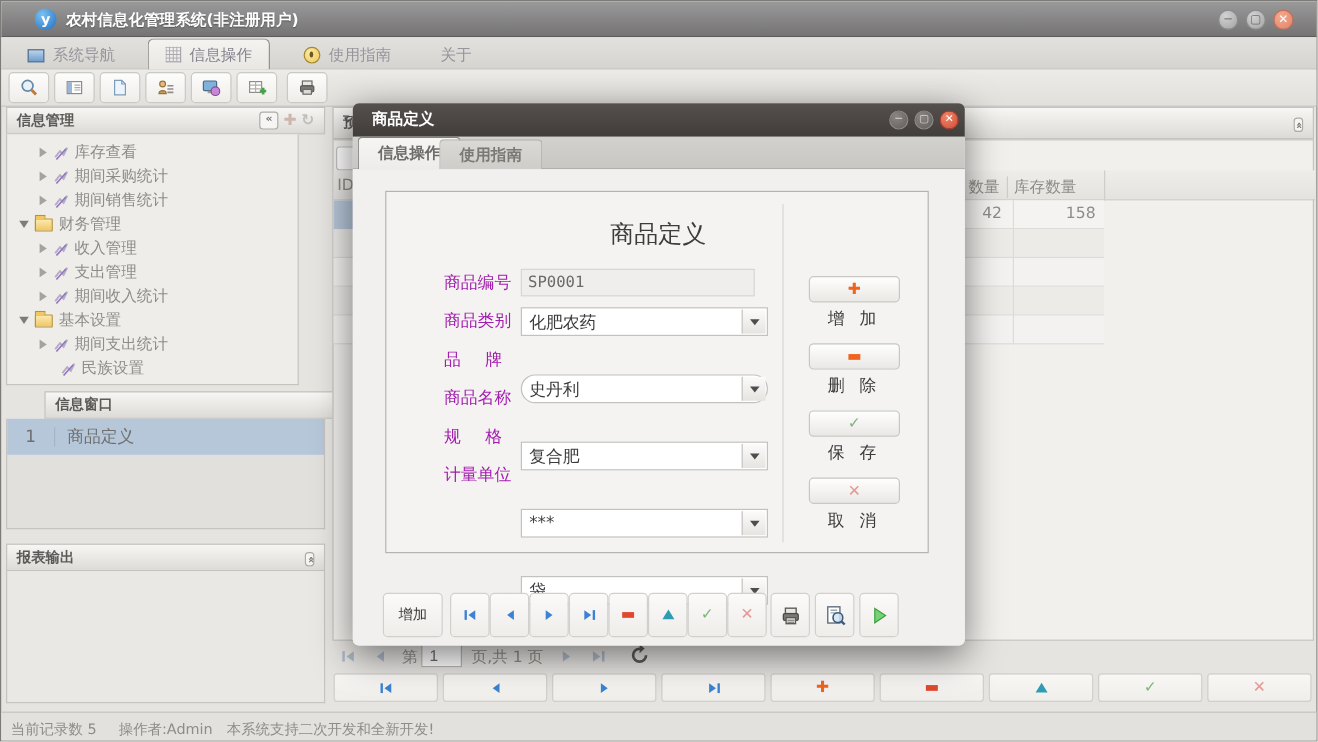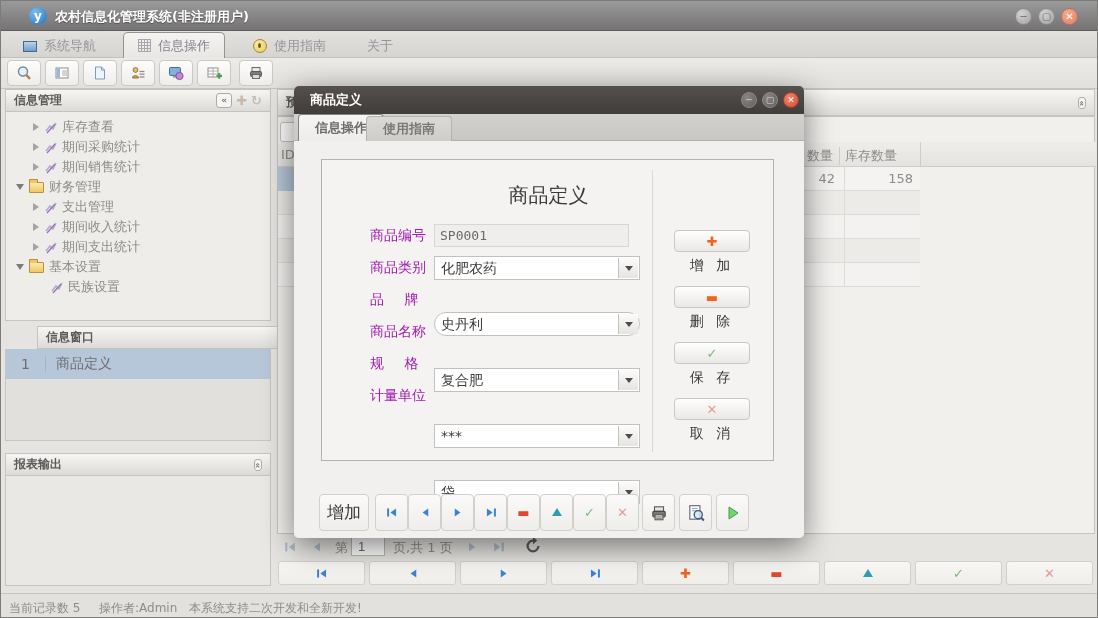--- a/index.html
+++ b/index.html
@@ -174,21 +174,21 @@
   </div>
 
   <div class="abs phead" style="left:4px; top:88px; width:266px;">
     <span>信息管理</span>
     <span style="margin-left:auto; display:flex; gap:4px; align-items:center;">
       <span class="chev-btn">«</span>
       <span class="fade-ic">✚</span>
       <span class="fade-ic" style="color:#c2beba;">↻</span>
     </span>
   </div>
-  <div class="abs tree" style="left:4px; top:111px; width:266px; height:209px; padding-top:5px;">
+  <div class="abs tree" style="left:4px; top:111px; width:244px; height:209px; padding-top:5px;">
     <div class="trow" style="padding-left:27px;">
       <span class="arr-r"></span>
       <svg width="13" height="13" viewBox="0 0 13 13">
           <path d="M2 10 L6 5 L9 8 L12 2" stroke="#b3aec6" stroke-width="1.6" fill="none"></path>
           <line x1="3" y1="12" x2="11" y2="3" stroke="#9a6fc2" stroke-width="1.3"></line>
         </svg>
       <span>库存查看</span>
     </div>
     <div class="trow" style="padding-left:27px;">
       <span class="arr-r"></span>
@@ -210,42 +210,50 @@
       <span class="arr-d"></span>
       <span class="folder"></span>
       <span>财务管理</span>
     </div>
     <div class="trow" style="padding-left:27px;">
       <span class="arr-r"></span>
       <svg width="13" height="13" viewBox="0 0 13 13">
           <path d="M2 10 L6 5 L9 8 L12 2" stroke="#b3aec6" stroke-width="1.6" fill="none"></path>
           <line x1="3" y1="12" x2="11" y2="3" stroke="#9a6fc2" stroke-width="1.3"></line>
         </svg>
+      <span>收入管理</span>
+    </div>
+    <div class="trow" style="padding-left:27px;">
+      <span class="arr-r"></span>
+      <svg width="13" height="13" viewBox="0 0 13 13">
+          <path d="M2 10 L6 5 L9 8 L12 2" stroke="#b3aec6" stroke-width="1.6" fill="none"></path>
+          <line x1="3" y1="12" x2="11" y2="3" stroke="#9a6fc2" stroke-width="1.3"></line>
+        </svg>
       <span>支出管理</span>
     </div>
     <div class="trow" style="padding-left:27px;">
       <span class="arr-r"></span>
       <svg width="13" height="13" viewBox="0 0 13 13">
           <path d="M2 10 L6 5 L9 8 L12 2" stroke="#b3aec6" stroke-width="1.6" fill="none"></path>
           <line x1="3" y1="12" x2="11" y2="3" stroke="#9a6fc2" stroke-width="1.3"></line>
         </svg>
       <span>期间收入统计</span>
-    </div>
-    <div class="trow" style="padding-left:27px;">
-      <span class="arr-r"></span>
-      <svg width="13" height="13" viewBox="0 0 13 13">
-          <path d="M2 10 L6 5 L9 8 L12 2" stroke="#b3aec6" stroke-width="1.6" fill="none"></path>
-          <line x1="3" y1="12" x2="11" y2="3" stroke="#9a6fc2" stroke-width="1.3"></line>
-        </svg>
-      <span>期间支出统计</span>
     </div>
     <div class="trow" style="padding-left:10px;">
       <span class="arr-d"></span>
       <span class="folder"></span>
       <span>基本设置</span>
+    </div>
+    <div class="trow" style="padding-left:27px;">
+      <span class="arr-r"></span>
+      <svg width="13" height="13" viewBox="0 0 13 13">
+          <path d="M2 10 L6 5 L9 8 L12 2" stroke="#b3aec6" stroke-width="1.6" fill="none"></path>
+          <line x1="3" y1="12" x2="11" y2="3" stroke="#9a6fc2" stroke-width="1.3"></line>
+        </svg>
+      <span>期间支出统计</span>
     </div>
     <div class="trow" style="padding-left:44px;">
       <svg width="13" height="13" viewBox="0 0 13 13">
           <path d="M2 10 L6 5 L9 8 L12 2" stroke="#b3aec6" stroke-width="1.6" fill="none"></path>
           <line x1="3" y1="12" x2="11" y2="3" stroke="#9a6fc2" stroke-width="1.3"></line>
         </svg>
       <span>民族设置</span>
     </div>
   </div>
 
@@ -429,21 +437,21 @@
             <span>✓</span>
           </div>
         <div class="abs actlbl" style="left:352px; top:209px;">保 存</div>
         <div class="abs actbtn p-cross" style="left:352px; top:238px;">
             <span>✕</span>
           </div>
         <div class="abs actlbl" style="left:352px; top:265px;">取 消</div>
         <div class="abs" style="left:330px; top:10px; width:1px; height:282px; background:#dad8d4;"></div>
       </div>
 
-      <div class="abs dfoot-btn" style="left:25px; top:353px; width:50px; font-size:17px; color:#3a3a3a;">
+      <div class="abs dfoot-btn" style="left:25px; top:353px; width:50px; font-size:12px; color:#3a3a3a;">
           <span>增加</span>
         </div>
       <div class="abs dfoot-btn" style="left:81px; top:353px;">
           <svg width="14" height="13" viewBox="0 0 16 16">
             <rect x="2" y="3" width="2.4" height="10" fill="#3b82d4"></rect>
             <path d="M13 3 L6 8 L13 13 Z" fill="#3b82d4"></path>
           </svg>
         </div>
       <div class="abs dfoot-btn" style="left:114px; top:353px;">
           <svg width="14" height="13" viewBox="0 0 16 16">

